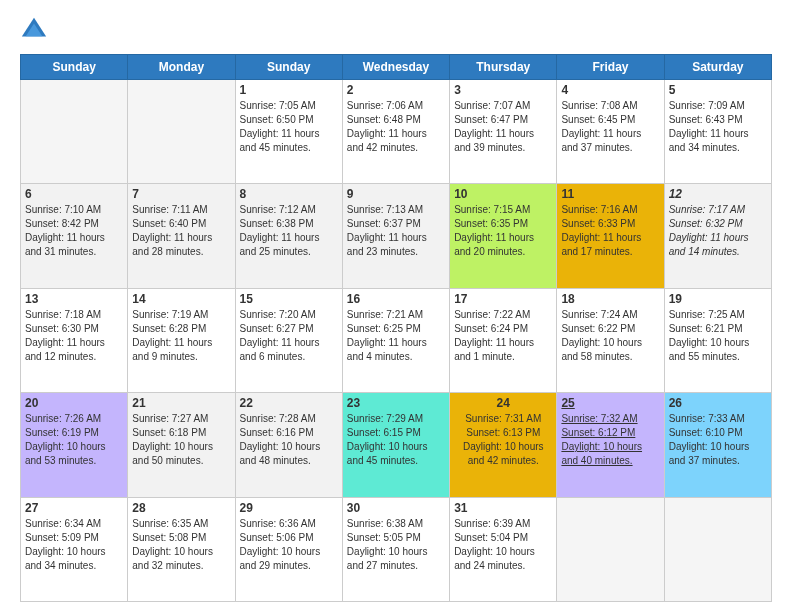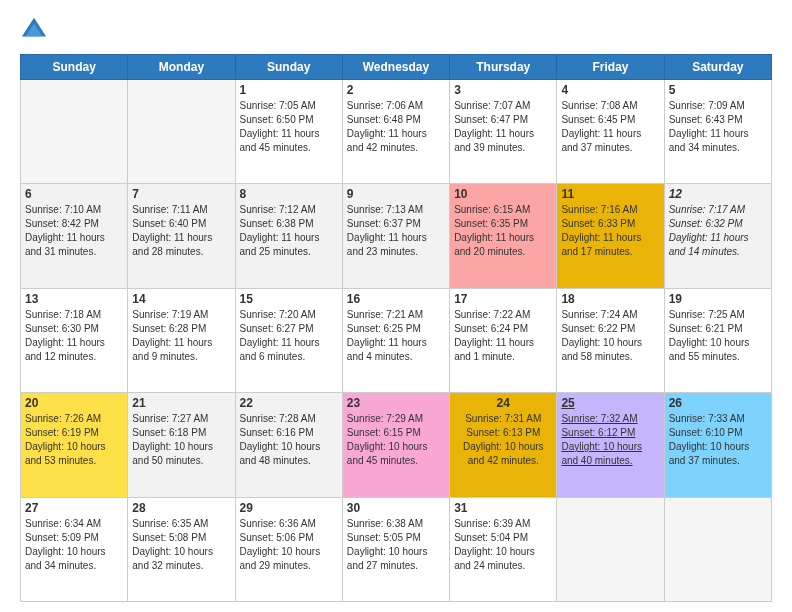--- a/index.html
+++ b/index.html
@@ -183,23 +183,23 @@
             <div class="day-info">Sunrise: 7:12 AM
 Sunset: 6:38 PM
 Daylight: 11 hours and 25 minutes.</div>
           </td>
           <td style="background: rgb(242, 242, 242);">
             <span class="day-number">9</span>
             <div class="day-info">Sunrise: 7:13 AM
 Sunset: 6:37 PM
 Daylight: 11 hours and 23 minutes.</div>
           </td>
-          <td style="background: #fca5a5;">
+          <td style="background: #bef264;">
             <span class="day-number">10</span>
-            <div class="day-info">Sunrise: 6:15 AM
+            <div class="day-info">Sunrise: 7:15 AM
 Sunset: 6:35 PM
 Daylight: 11 hours and 20 minutes.</div>
           </td>
           <td style="background: #eab308;">
             <span class="day-number">11</span>
             <div class="day-info">Sunrise: 7:16 AM
 Sunset: 6:33 PM
 Daylight: 11 hours and 17 minutes.</div>
           </td>
           <td style="background: rgb(242, 242, 242); font-style: italic;">
@@ -247,39 +247,39 @@
 Daylight: 10 hours and 58 minutes.</div>
           </td>
           <td>
             <span class="day-number">19</span>
             <div class="day-info">Sunrise: 7:25 AM
 Sunset: 6:21 PM
 Daylight: 10 hours and 55 minutes.</div>
           </td>
         </tr>
         <tr>
-          <td style="background: #fde047;">
+          <td style="background: #c4b5fd;">
             <span class="day-number">20</span>
             <div class="day-info">Sunrise: 7:26 AM
 Sunset: 6:19 PM
 Daylight: 10 hours and 53 minutes.</div>
           </td>
           <td style="background: rgb(242, 242, 242);">
             <span class="day-number">21</span>
             <div class="day-info">Sunrise: 7:27 AM
 Sunset: 6:18 PM
 Daylight: 10 hours and 50 minutes.</div>
           </td>
           <td style="background: rgb(242, 242, 242);">
             <span class="day-number">22</span>
             <div class="day-info">Sunrise: 7:28 AM
 Sunset: 6:16 PM
 Daylight: 10 hours and 48 minutes.</div>
           </td>
-          <td style="background: #f9a8d4;">
+          <td style="background: #5eead4;">
             <span class="day-number">23</span>
             <div class="day-info">Sunrise: 7:29 AM
 Sunset: 6:15 PM
 Daylight: 10 hours and 45 minutes.</div>
           </td>
           <td style="background: #eab308; text-align: center;">
             <span class="day-number">24</span>
             <div class="day-info">Sunrise: 7:31 AM
 Sunset: 6:13 PM
 Daylight: 10 hours and 42 minutes.</div>

